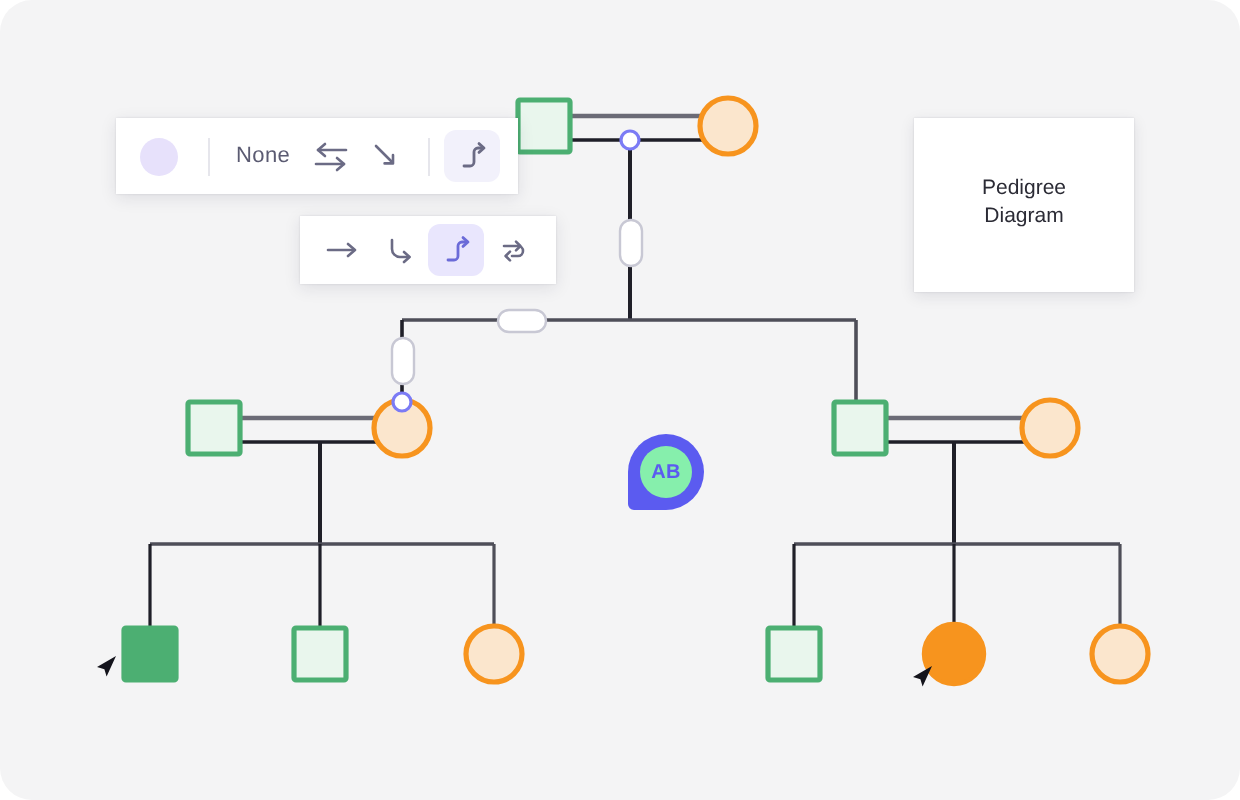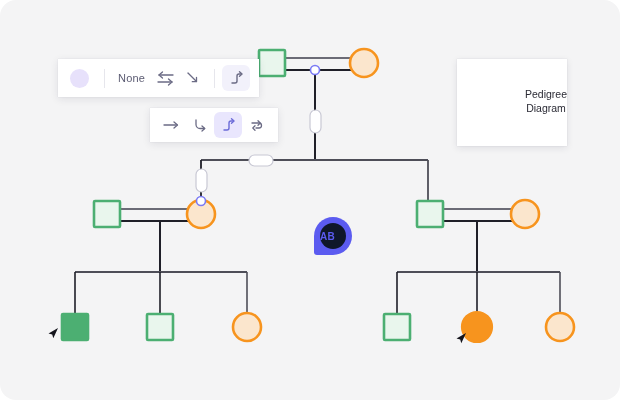--- a/index.html
+++ b/index.html
@@ -88,21 +88,21 @@
 
   
   #note-card {
     position: absolute;
     left: 457px; top: 59px;
     width: 110px; height: 87px;
     background: #ffffff;
     box-shadow: 0 2px 7px rgba(30,30,60,0.10), 0 0 1px rgba(30,30,60,0.14);
     display: flex;
     align-items: center;
-    justify-content: flex-end;
+    justify-content: center;
   }
   #note-card .note-text {
     font-size: 10.5px;
     color: #2b2b35;
     line-height: 14px;
     text-align: center;
     white-space: pre-line;
     margin-bottom: 4px;
   }
 
@@ -113,23 +113,24 @@
     width: 38px; height: 38px;
     background: #5b5bf0;
     border-radius: 50% 50% 50% 3px;
     display: flex;
     align-items: center;
     justify-content: center;
   }
   #cursor-badge .badge-disc {
     width: 26px; height: 26px;
     border-radius: 50%;
-    background: #0f172a;
-    display: flex;
-    align-items: center;
+    background: #86efac;
+    display: flex;
+    align-items: center;
+    justify-content: center;
   }
   #cursor-badge .badge-initials {
     font-size: 10px;
     font-weight: bold;
     color: #5b5bf0;
     letter-spacing: 0.2px;
   }
 
   
   .pointer { position: absolute; }

